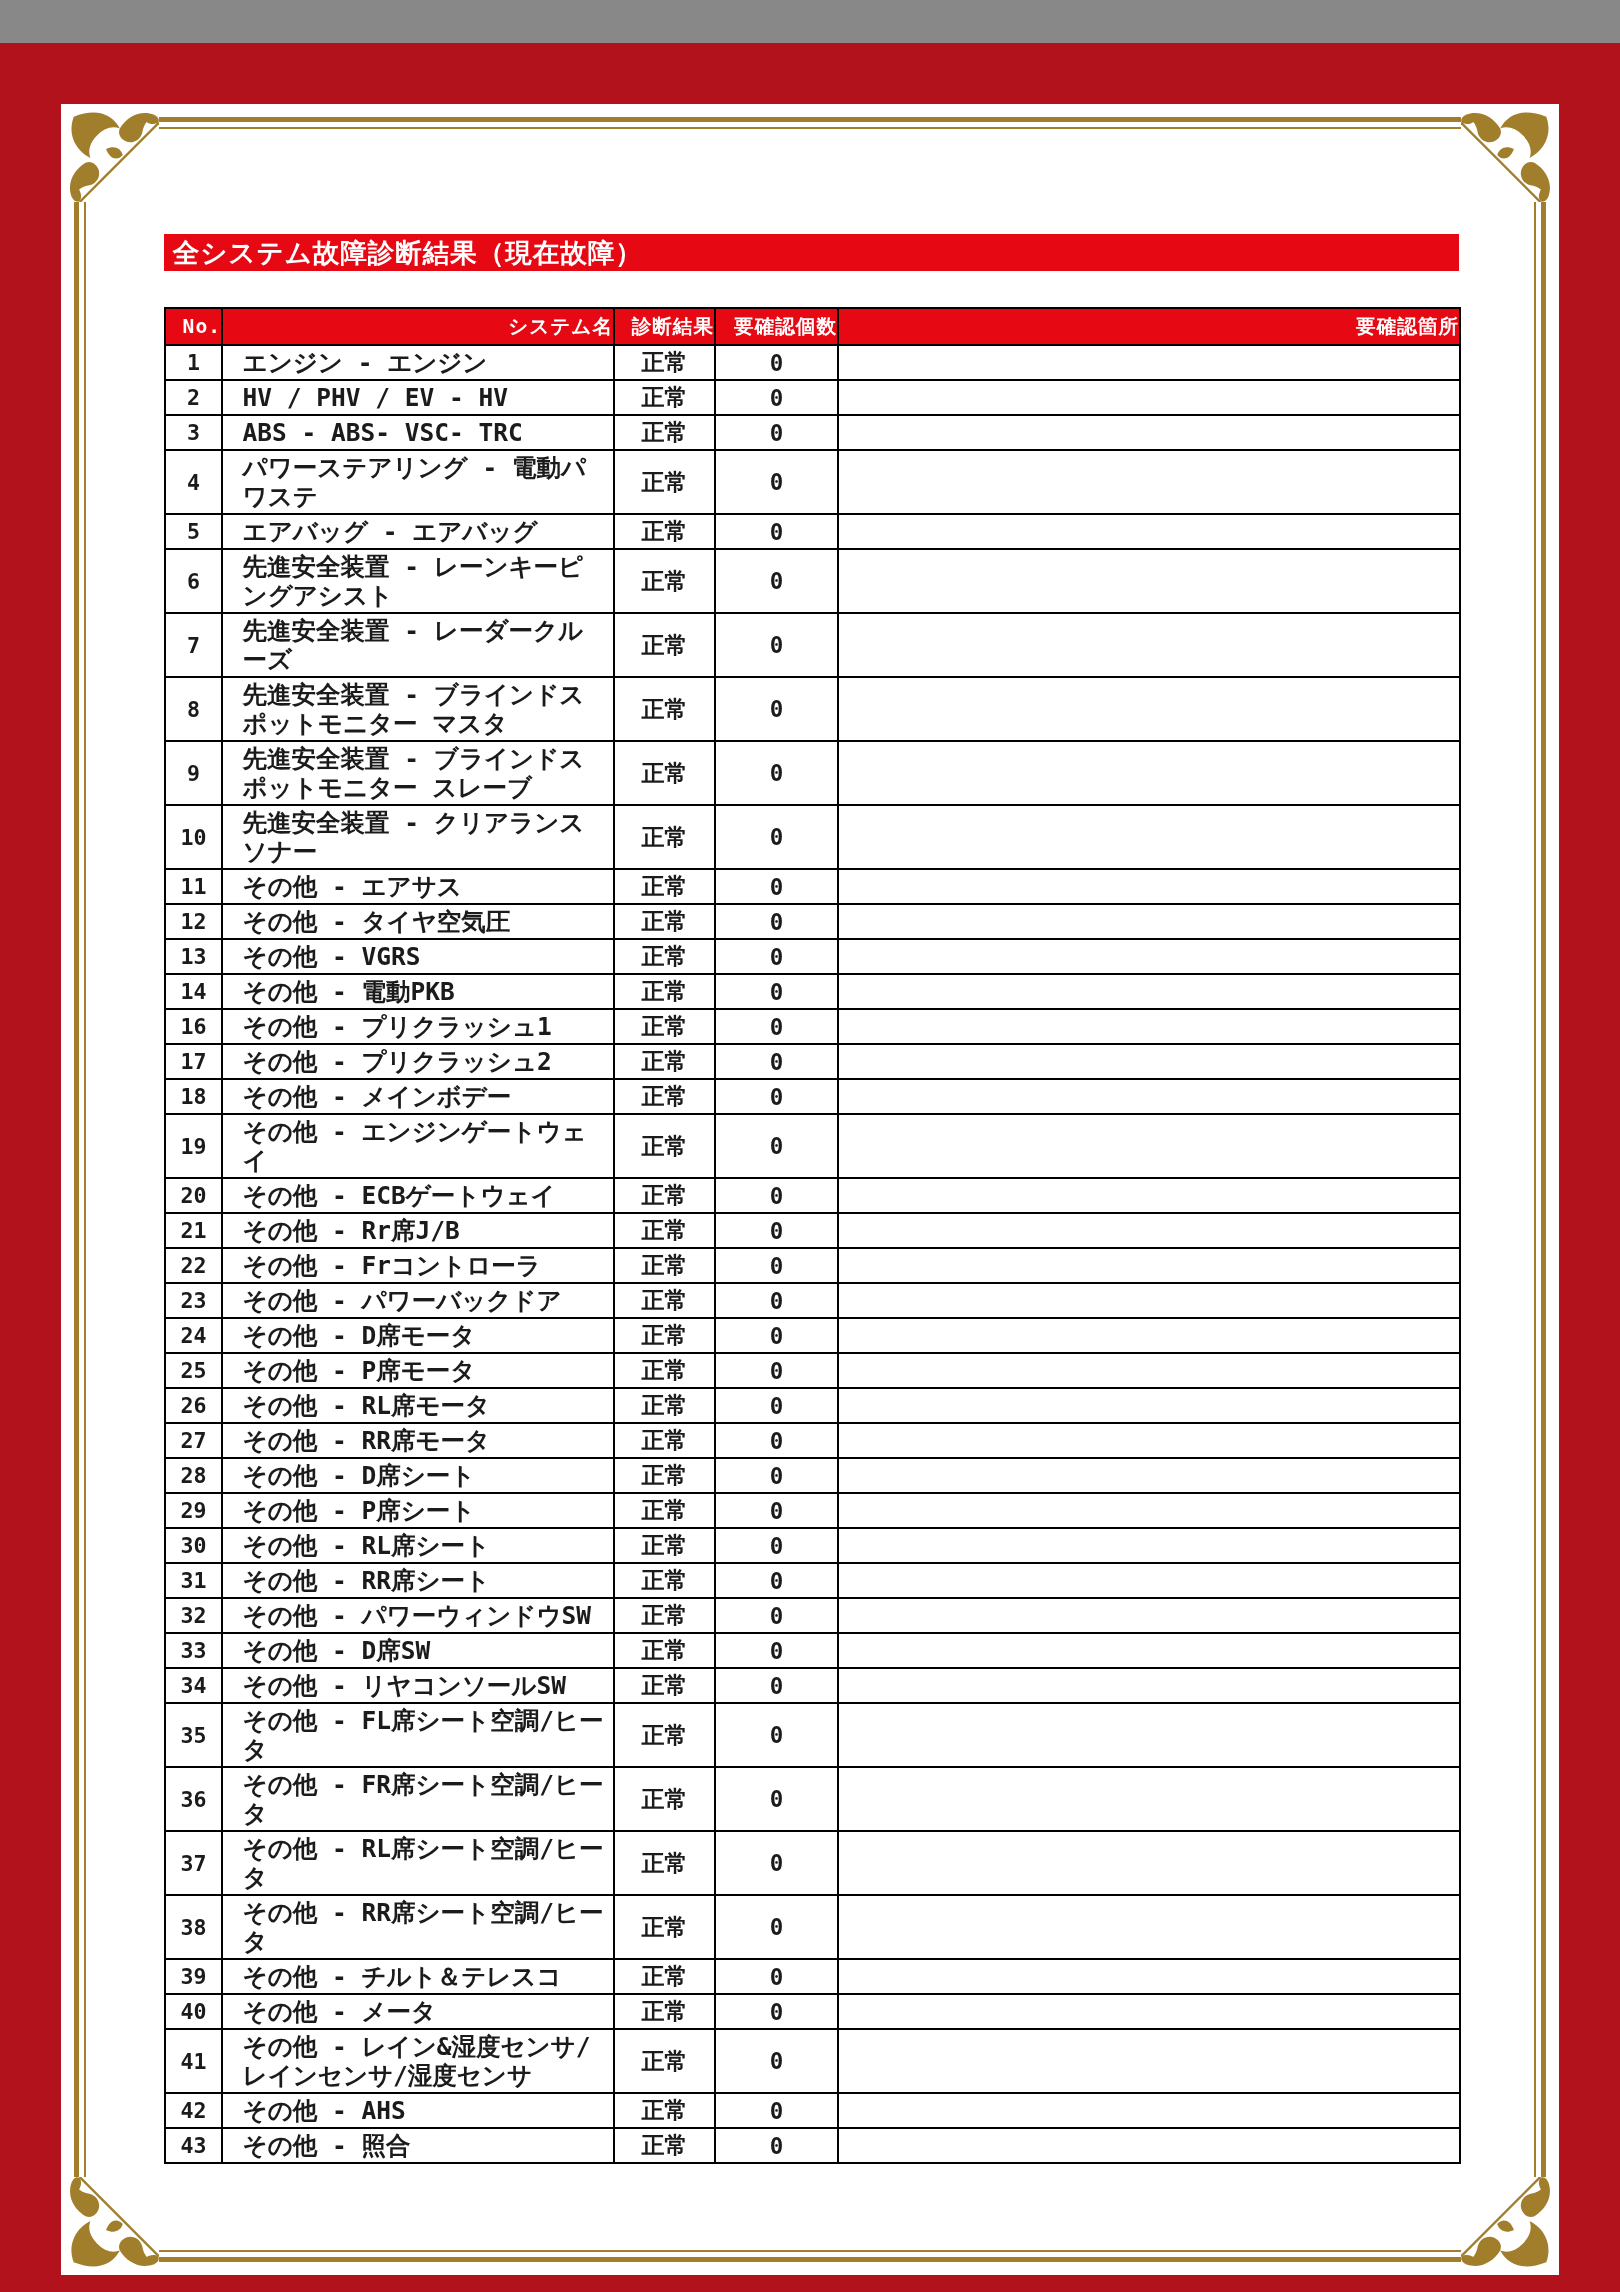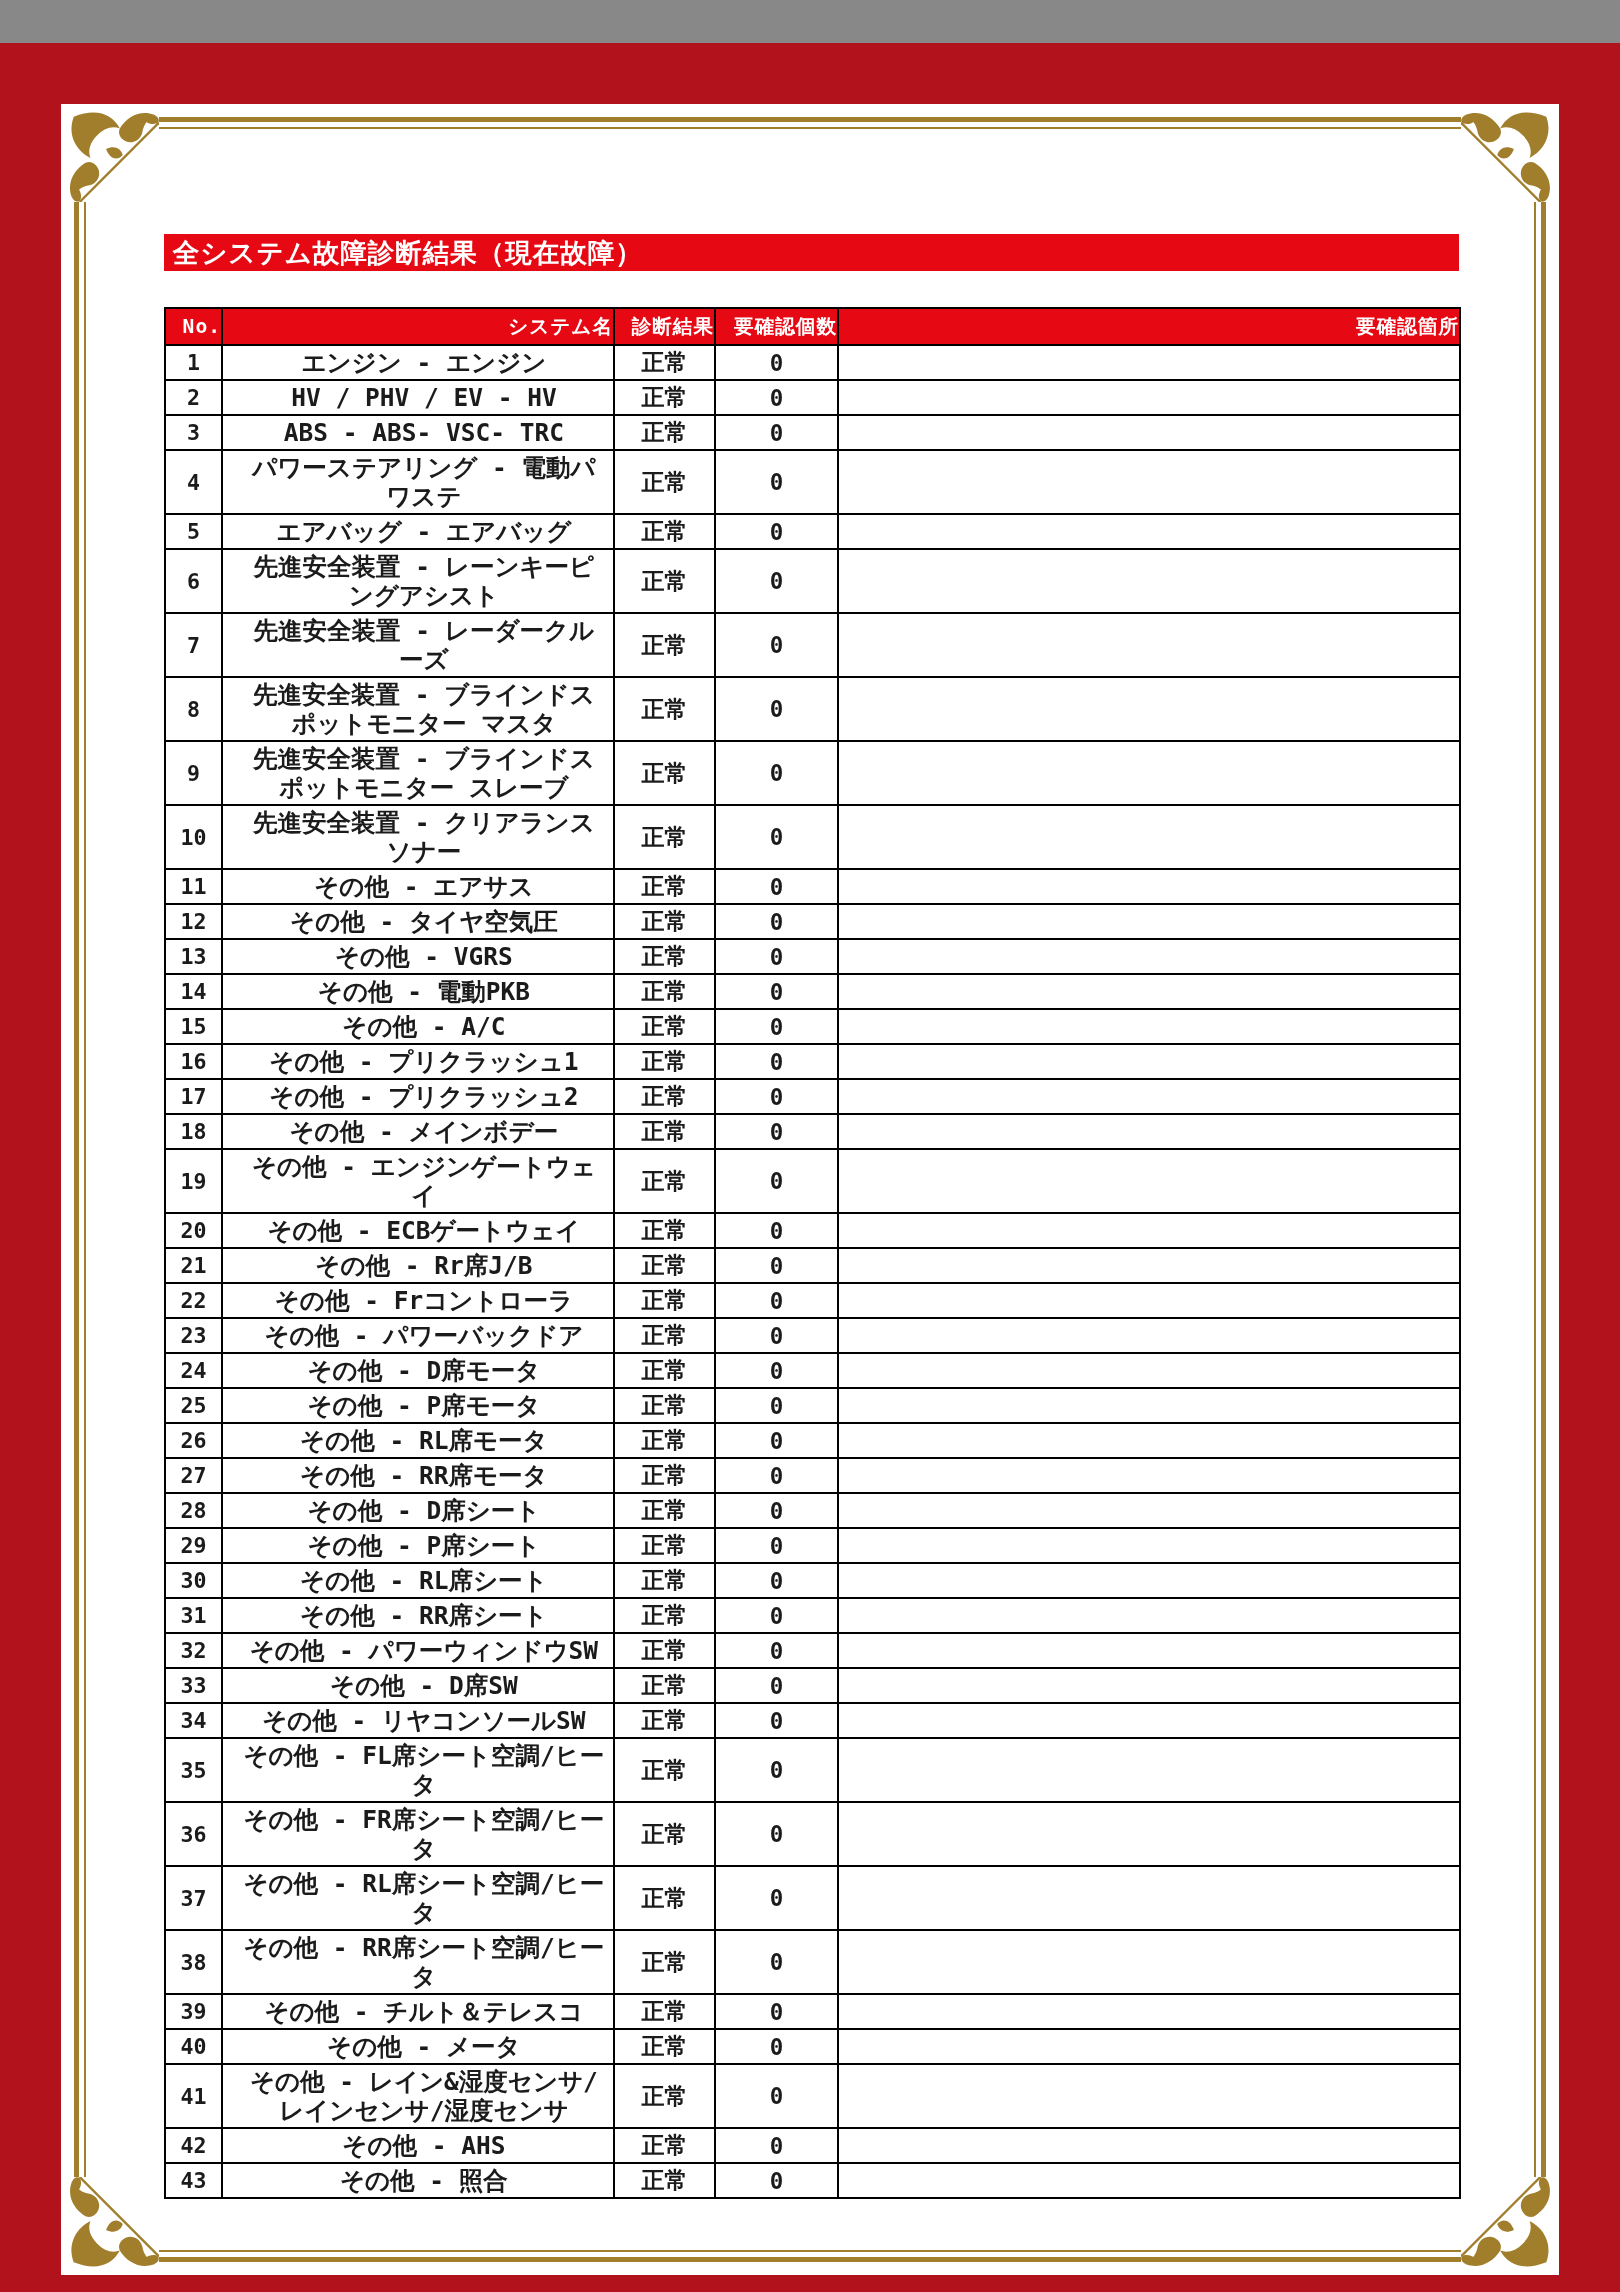--- a/index.html
+++ b/index.html
@@ -53,21 +53,21 @@
   table.diag th{
     background:var(--accent-red);color:#FFFFFF;
     font-size:19.6px;font-weight:bold;height:37px;
     text-align:right;padding:0;letter-spacing:1px;
   }
   table.diag td{
     color:var(--text-black);font-weight:bold;vertical-align:middle;
   }
   tr.row{height:33px;}
   td.c-no{text-align:center;font-size:21.6px;}
-  td.c-system{font-size:24.5px;line-height:29px;text-align:center;padding:2px 7.8px 2px 19.6px;word-break:break-all;}
+  td.c-system{font-size:24.5px;line-height:29px;text-align:left;padding:2px 7.8px 2px 19.6px;word-break:break-all;}
   td.c-result{text-align:center;font-size:23px;}
   td.c-count{text-align:center;font-size:22.5px;}
   td.c-location{font-size:22.5px;padding:0 7.8px;}
 </style>
 </head>
 <body>
 
 <svg width="0" height="0" style="position:absolute">
   <defs>
     <g id="corner-orn">
@@ -215,27 +215,20 @@
     <td class="c-location"></td>
   </tr>
         <tr class="row">
     <td class="c-no">14</td>
     <td class="c-system">その他 - 電動PKB</td>
     <td class="c-result">正常</td>
     <td class="c-count">0</td>
     <td class="c-location"></td>
   </tr>
         <tr class="row">
-    <td class="c-no">15</td>
-    <td class="c-system">その他 - A/C</td>
-    <td class="c-result">正常</td>
-    <td class="c-count">0</td>
-    <td class="c-location"></td>
-  </tr>
-        <tr class="row">
     <td class="c-no">16</td>
     <td class="c-system">その他 - プリクラッシュ1</td>
     <td class="c-result">正常</td>
     <td class="c-count">0</td>
     <td class="c-location"></td>
   </tr>
         <tr class="row">
     <td class="c-no">17</td>
     <td class="c-system">その他 - プリクラッシュ2</td>
     <td class="c-result">正常</td>

